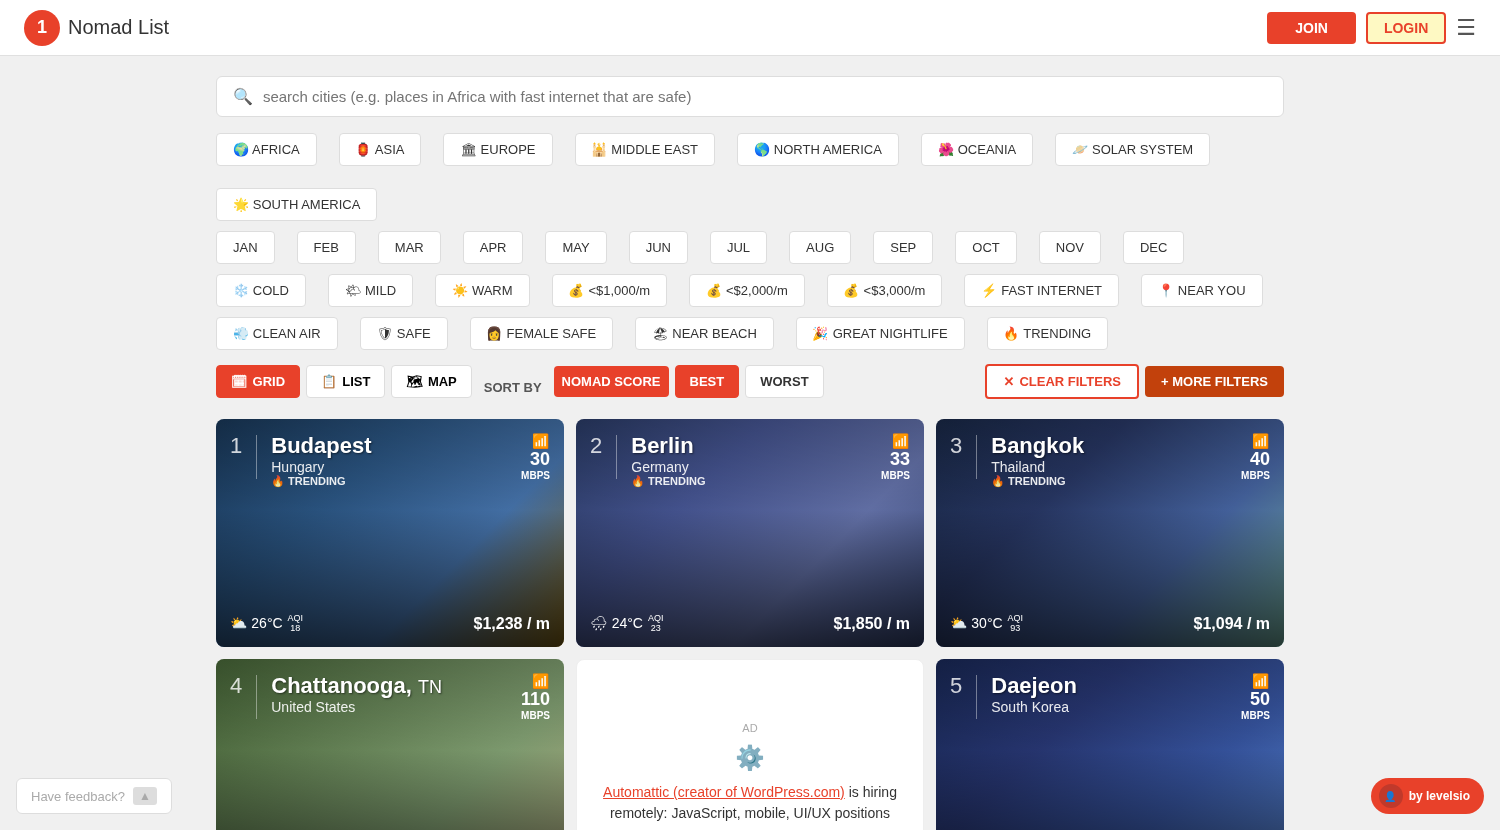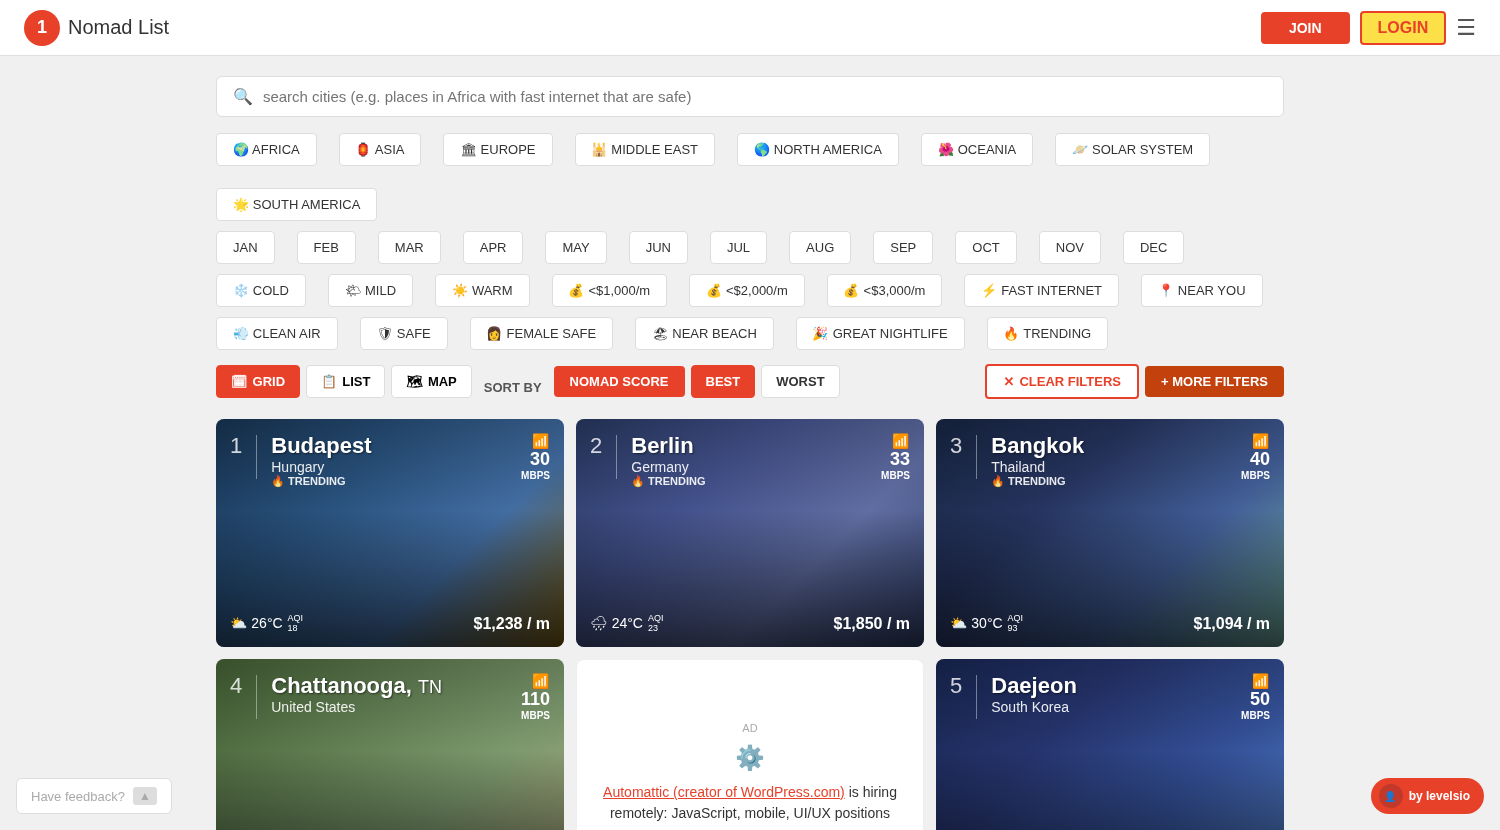--- a/index.html
+++ b/index.html
@@ -6,41 +6,41 @@
     body { font-family: -apple-system, BlinkMacSystemFont, 'Segoe UI', sans-serif; background: #f0f0f0; color: #333; min-height: 830px; }
 
     
     .header { background: #fff; display: flex; align-items: center; justify-content: space-between; padding: 0 24px; height: 56px; border-bottom: 1px solid #e0e0e0; }
     .logo { display: flex; align-items: center; gap: 8px; text-decoration: none; }
     .logo-icon { width: 36px; height: 36px; background: #e8412a; border-radius: 50%; display: flex; align-items: center; justify-content: center; color: white; font-weight: 900; font-size: 18px; }
     .logo-text { font-size: 20px; color: #333; }
     .logo-text strong { font-weight: 400; text-align: center; }
     .header-right { display: flex; align-items: center; gap: 10px; }
     .btn-join { background: #e8412a; color: white; border: none; padding: 8px 28px; border-radius: 4px; font-weight: 700; font-size: 14px; cursor: pointer; }
-    .btn-login { background: #fde047; color: #e8412a; border: 2px solid #e8412a; padding: 6px 16px; border-radius: 4px; font-weight: 700; font-size: 16px; cursor: pointer; }
+    .btn-login { background: #fef9c3; color: #e8412a; border: 2px solid #e8412a; padding: 6px 16px; border-radius: 4px; font-weight: 700; font-size: 14px; cursor: pointer; }
     .hamburger { font-size: 22px; color: #555; cursor: pointer; background: none; border: none; }
 
     
     .main { max-width: 1100px; margin: 0 auto; padding: 20px 16px; }
 
     
     .search-bar { background: white; border: 1px solid #ddd; border-radius: 6px; display: flex; align-items: center; padding: 10px 16px; margin-bottom: 16px; }
     .search-icon { color: #aaa; margin-right: 10px; font-size: 16px; }
     .search-input { border: none; outline: none; width: 100%; font-size: 15px; color: #aaa; background: transparent; }
 
     
     .filter-row { display: flex; flex-wrap: wrap; gap: 22px; margin-bottom: 10px; }
     .filter-btn { background: white; border: 1px solid #ddd; border-radius: 4px; padding: 8px 16px; font-size: 13px; font-weight: 500; cursor: pointer; white-space: nowrap; color: #333; display: flex; align-items: center; gap: 5px; }
 
     
     .view-controls { display: flex; align-items: center; gap: 6px; margin-bottom: 16px; flex-wrap: wrap; }
     .view-btn { background: white; border: 1px solid #ddd; border-radius: 4px; padding: 8px 14px; font-size: 13px; font-weight: 600; cursor: pointer; display: flex; align-items: center; gap: 5px; }
     .view-btn.active { background: #e8412a; color: white; border-color: #e8412a; }
     .sort-label { font-size: 13px; font-weight: 600; color: #555; padding: 8px 6px; margin-top: 12px; }
-    .sort-btn { background: #e8412a; color: white; border: none; border-radius: 4px; padding: 8px 16px; font-size: 13px; font-weight: 700; cursor: pointer; }
+    .sort-btn { background: #e8412a; color: white; border: none; border-radius: 4px; padding: 8px 8px; font-size: 13px; font-weight: 700; cursor: pointer; }
     .sort-best { background: #e8412a; color: white; border: 1px solid #e8412a; border-radius: 4px; padding: 8px 14px; font-size: 13px; font-weight: 700; cursor: pointer; }
     .sort-worst { background: white; color: #333; border: 1px solid #ddd; border-radius: 4px; padding: 8px 14px; font-size: 13px; font-weight: 600; cursor: pointer; }
     .spacer { flex: 1; }
     .clear-filters-btn { background: white; color: #e8412a; border: 2px solid #e8412a; border-radius: 4px; padding: 8px 16px; font-size: 13px; font-weight: 700; cursor: pointer; display: flex; align-items: center; gap: 5px; }
     .more-filters-btn { background: #c2410c; color: white; border: none; border-radius: 4px; padding: 8px 16px; font-size: 13px; font-weight: 700; cursor: pointer; display: flex; align-items: center; gap: 5px; }
 
     
     .city-grid { display: grid; grid-template-columns: repeat(3, 1fr); gap: 12px; }
 
     
@@ -52,21 +52,21 @@
     .city-rank { font-size: 22px; font-weight: 300; color: rgba(255,255,255,0.8); }
     .city-info { color: white; }
     .city-name { font-size: 22px; font-weight: 700; text-shadow: 1px 1px 2px rgba(0,0,0,0.5); }
     .city-country { font-size: 14px; font-weight: 400; opacity: 0.9; }
     .city-badge { font-size: 11px; font-weight: 600; opacity: 0.9; }
     .wifi-speed { color: white; text-align: right; }
     .wifi-icon { font-size: 14px; }
     .speed-num { font-size: 18px; font-weight: 700; }
     .speed-unit { font-size: 10px; font-weight: 600; }
     .city-bottom { display: flex; justify-content: space-between; align-items: flex-end; }
-    .city-weather { color: white; display: flex; align-items: center; gap: 5px; font-size: 14px; }
+    .city-weather { color: white; display: flex; align-items: center; gap: 5px; font-size: 14px; text-align: center; }
     .city-cost { color: white; font-size: 16px; font-weight: 700; }
 
     
     .ad-card { background: white; border-radius: 8px; display: flex; flex-direction: column; align-items: center; justify-content: center; height: 228px; padding: 20px; text-align: center; border: 1px solid #eee; }
     .ad-label { font-size: 11px; color: #aaa; margin-bottom: 10px; text-transform: uppercase; }
     .ad-logo { font-size: 24px; margin-bottom: 10px; }
     .ad-text { font-size: 14px; color: #333; line-height: 1.5; }
     .ad-text a { color: #e8412a; text-decoration: underline; }
 
     

